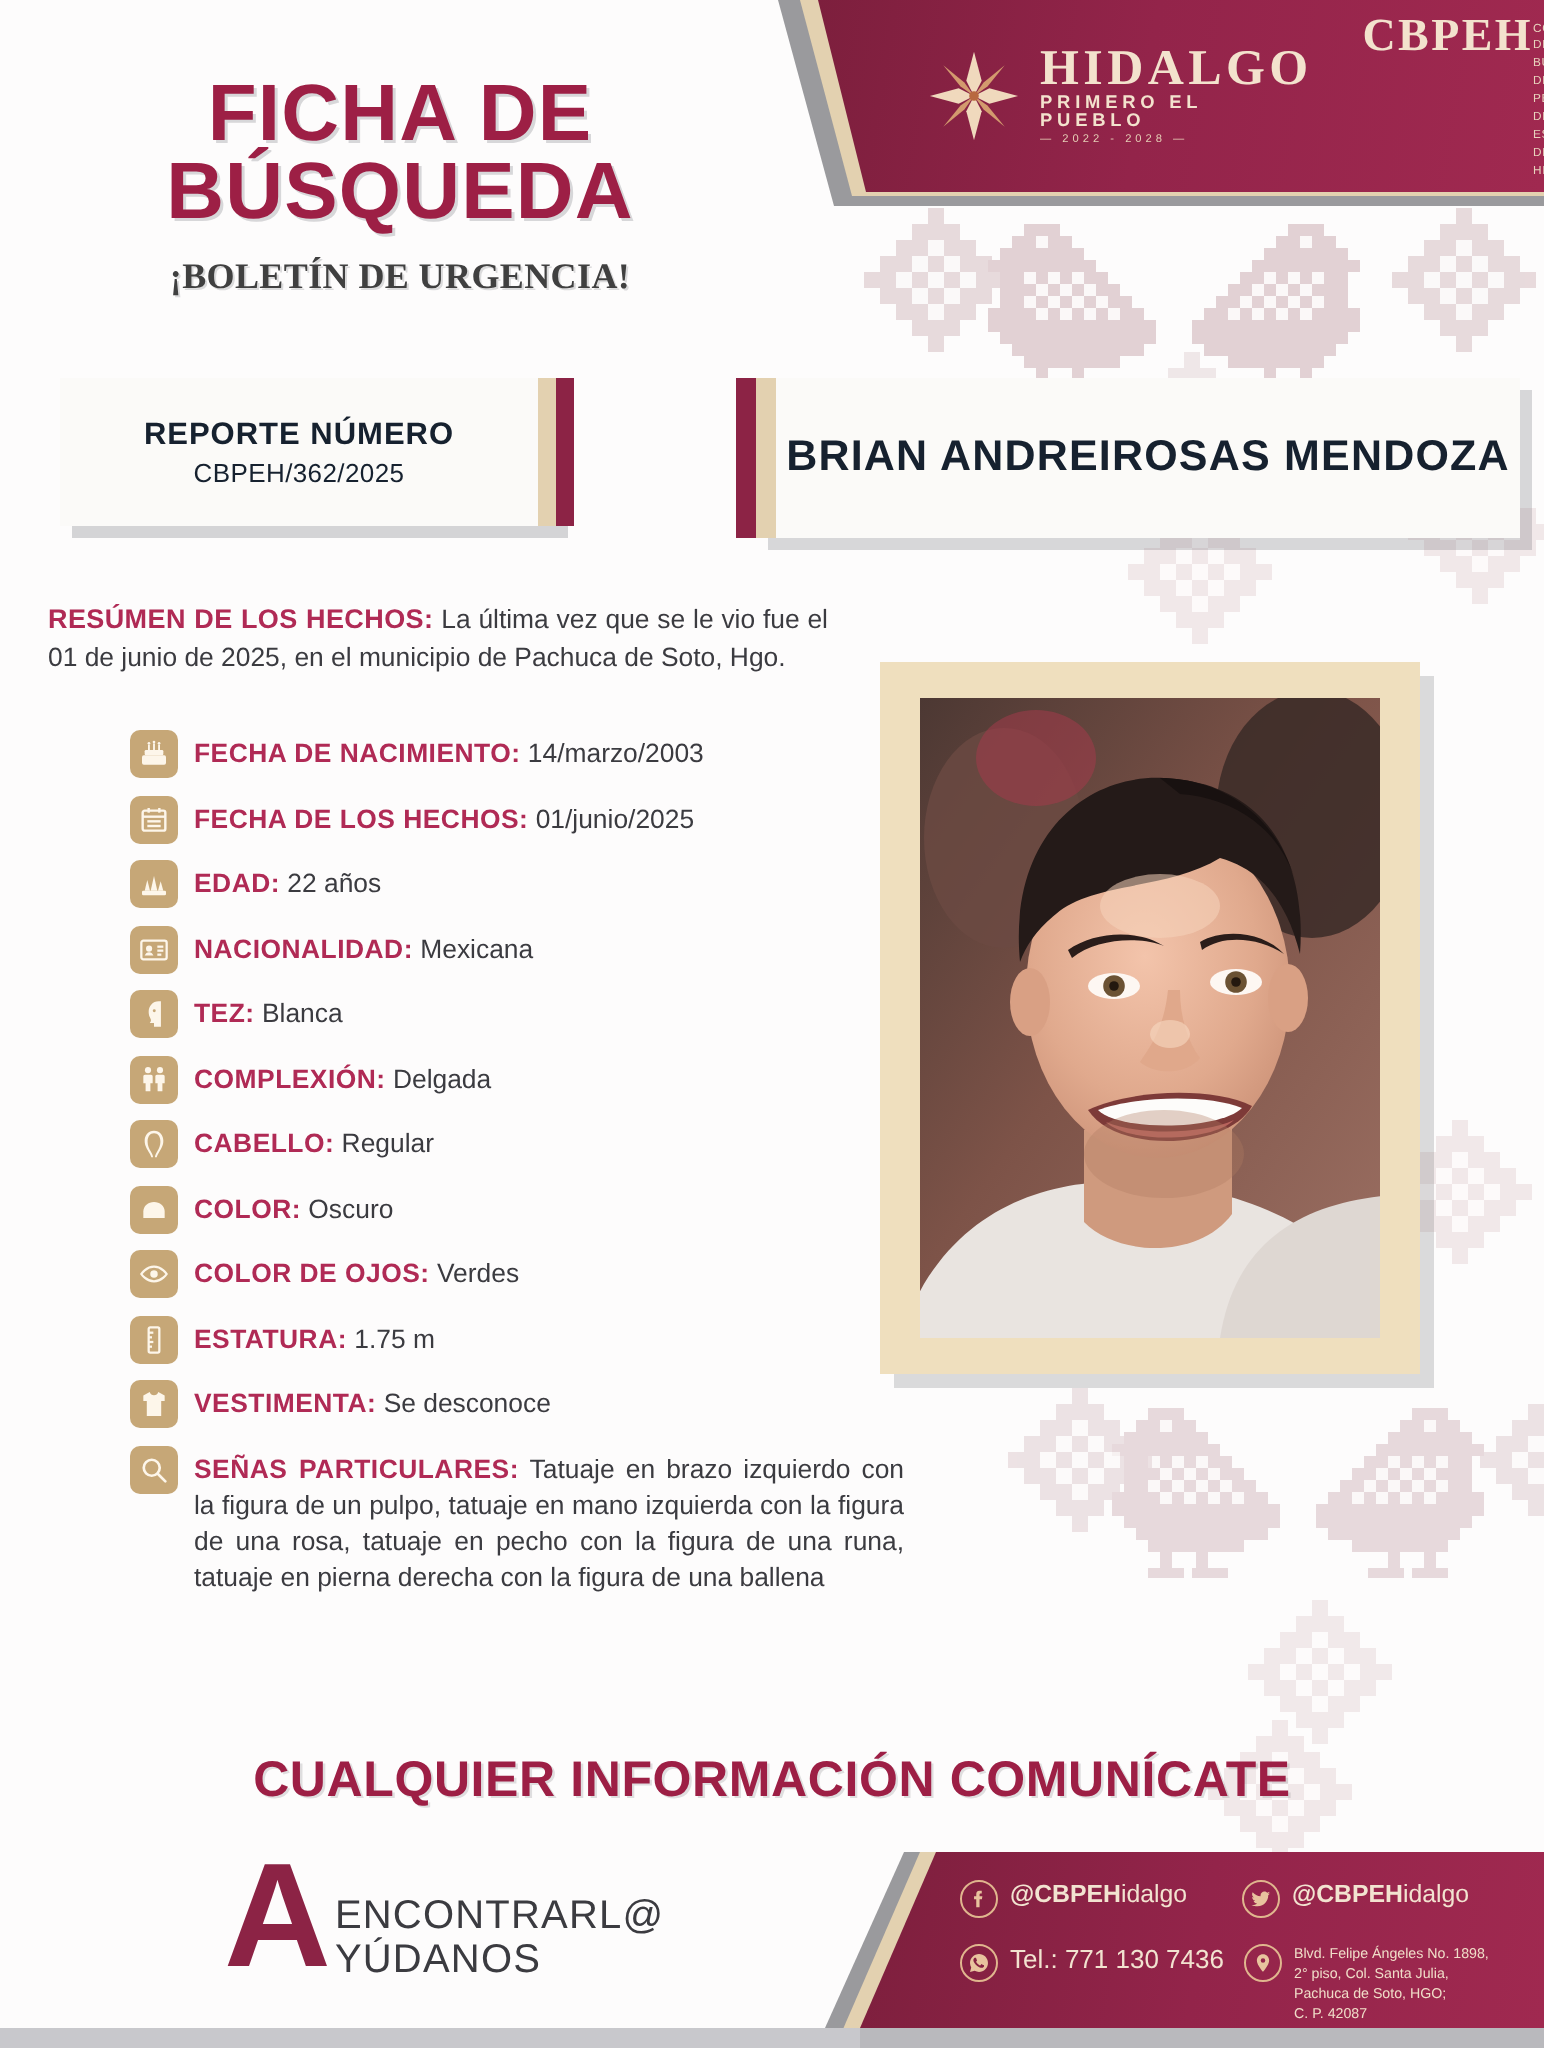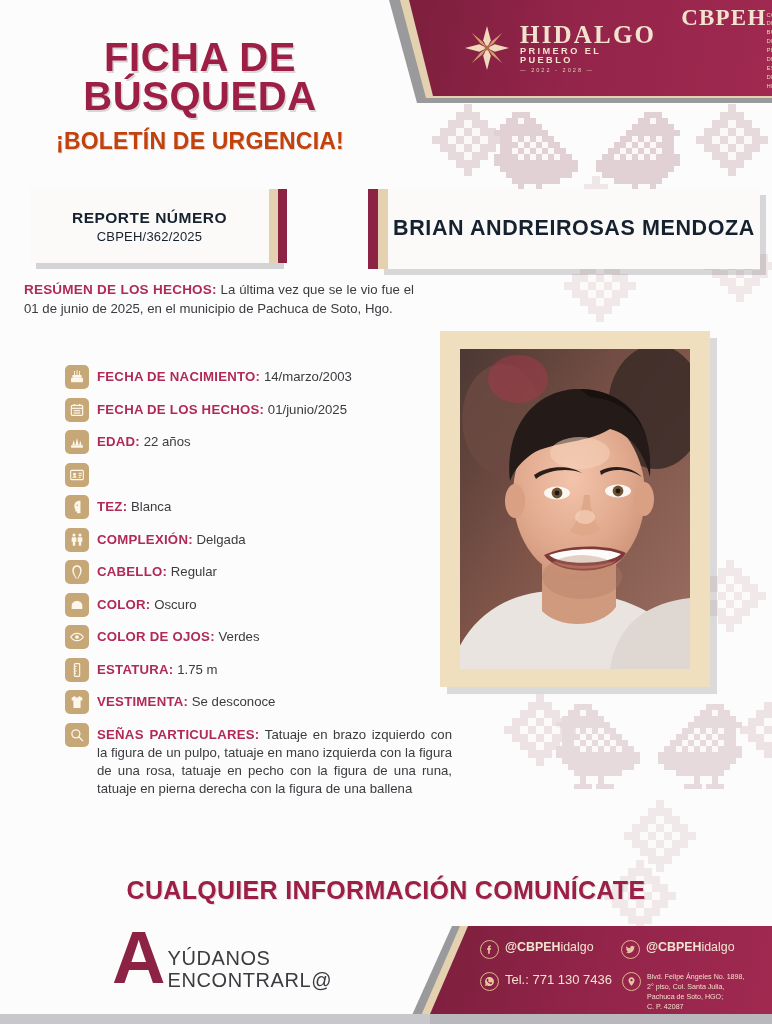--- a/index.html
+++ b/index.html
@@ -83,23 +83,24 @@
 
   
   .title-block { position: absolute; top: 38px; left: 0; width: 400px; z-index: 5; text-align: center; }
   .title-main {
     font-size: 40px; font-weight: bold; color: #9d1f45;
     letter-spacing: .6px; line-height: .98;
     text-shadow: 1.5px 1.5px 0 rgba(120,120,125,.28);
   }
   .title-sub {
     margin-top: 12px;
-    font-size: 23px; font-weight: bold; color: #c2410c;
+    font-size: 18px; font-weight: bold; color: #404040;
     letter-spacing: .2px;
     text-shadow: 1px 1px 0 rgba(120,120,125,.25);
+    font-family: Liberation Serif, serif;
   }
 
   
   .report-wrap { position: absolute; top: 189px; left: 30px; z-index: 6; text-align: center; }
   .report-shadow {
     position: absolute; top: 6px; left: 6px;
     width: 248px; height: 74px; background: rgba(120,120,125,.30);
   }
   .report-card {
     position: relative; width: 248px; height: 74px;
@@ -130,21 +131,21 @@
     border-left: 10px solid #e3d1b0;
     box-shadow: -10px 0 0 #8c2345;
   }
   .name-line {
     font-size: 21.5px; font-weight: bold; color: #16212f;
     letter-spacing: .6px; line-height: 1.3;
   }
 
   
   .summary {
-    position: absolute; top: 280px; left: 24px; width: 390px;
+    position: absolute; top: 300px; left: 24px; width: 390px;
     z-index: 6; font-size: 13.2px; line-height: 1.42;
     color: #3b3b40; text-align: justify;
   }
   .summary b { color: #b02a55; font-size: 13.5px; letter-spacing: .2px; }
 
   
   .fields { position: absolute; top: 365px; left: 22px; width: 430px; z-index: 6; }
   .field-row { display: flex; align-items: flex-start; margin-bottom: 8.5px; margin-left: 43px; }
   .ficon {
     flex: 0 0 24px; width: 24px; height: 24px;
@@ -442,20 +443,21 @@
       <span class="ficon">
         <svg width="16" height="16" viewBox="0 0 24 24" fill="none" stroke="#fdf6ea" stroke-width="1.7">
           <rect x="2.5" y="5" width="19" height="14" rx="1.6"></rect>
           <circle cx="8.3" cy="11" r="2.3" fill="#fdf6ea" stroke="none"></circle>
           <path d="M5 16.2c.6-1.8 1.9-2.6 3.3-2.6s2.7.8 3.3 2.6" fill="#fdf6ea" stroke="none"></path>
           <line x1="14.5" y1="9.5" x2="19" y2="9.5"></line>
             <line x1="14.5" y1="12.5" x2="19" y2="12.5"></line>
             <line x1="14.5" y1="15.5" x2="17.5" y2="15.5"></line>
         </svg>
       </span>
+      <span class="ftext"><span class="flabel">NACIONALIDAD:</span><span> Mexicana</span></span>
     </div>
 
     <div class="field-row">
       <span class="ficon">
         <svg width="16" height="16" viewBox="0 0 24 24" fill="#fdf6ea">
           <path d="M15.5 2.5c-4.5 0-7.5 3.6-7.5 8 0 2.3.7 3.6 1.4 5 .6 1.2.3 2.4-.6 3.3h3.2v2.7h5.2V2.5z"></path>
           <circle cx="12.2" cy="9.5" r="1.1" fill="#c6a777"></circle>
         </svg>
       </span>
       <span class="ftext"><span class="flabel">TEZ:</span><span> Blanca</span></span>
@@ -597,22 +599,22 @@
         </svg>
       </div>
     </div>
   </div>
 
   <div class="cta">CUALQUIER INFORMACIÓN COMUNÍCATE</div>
 
   <div class="ayudanos">
     <div class="ay-a">A</div>
     <div class="ay-words">
+      <div>ENCONTRARL@</div>
       <div>YÚDANOS</div>
-      <div>ENCONTRARL@</div>
     </div>
   </div>
 
   <div class="footer-shadow"></div>
   <div class="footer-tan"></div>
   <div class="footer-bar">
 
     <div class="frow">
       <div class="fitem social">
         <span class="fcircle">

